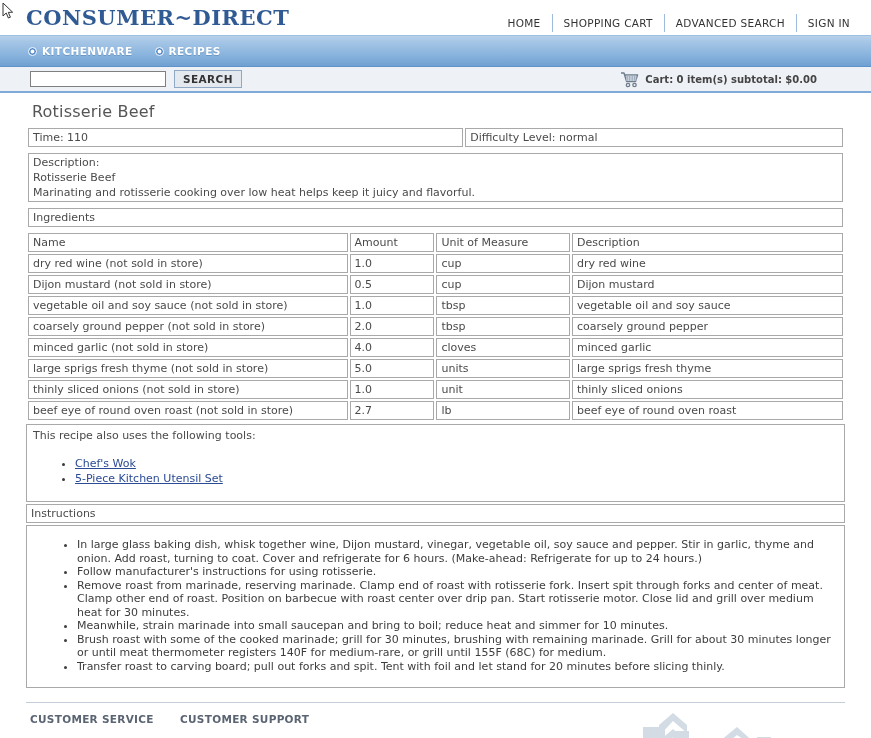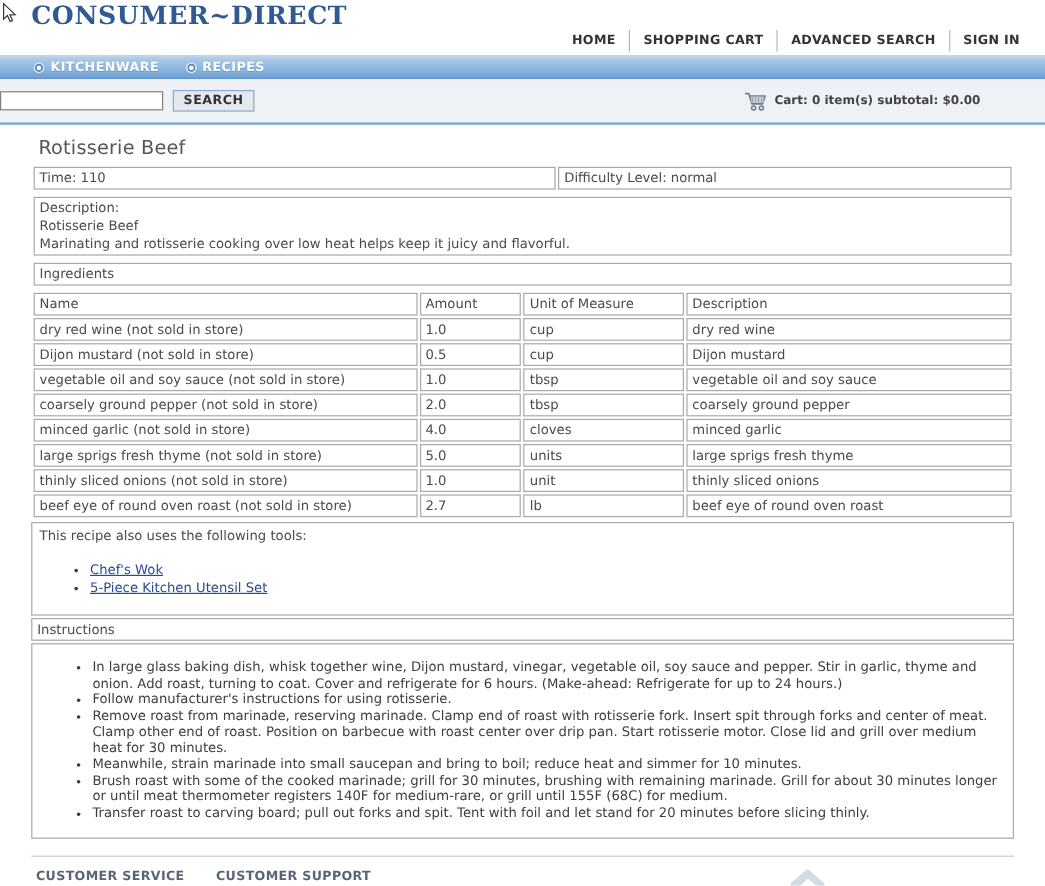--- a/index.html
+++ b/index.html
@@ -13,23 +13,24 @@
     height: 738px;
     overflow: hidden;
     font-family: "DejaVu Sans", "Liberation Sans", sans-serif;
     font-size: 11px;
     color: #4a4a4a;
   }
 
   
   .masthead {
     position: relative;
-    height: 46px;
+    height: 35px;
     background: #ffffff;
     display: flex;
+    align-items: center;
   }
   .logo {
     margin-left: 26px;
     font-family: "DejaVu Serif", "Liberation Serif", serif;
     font-size: 21px;
     font-weight: bold;
     letter-spacing: 0.5px;
     color: #2f5a93;
     white-space: nowrap;
   }
@@ -39,21 +40,21 @@
     bottom: 3px;
     display: flex;
     align-items: stretch;
     height: 18px;
   }
   .topnav a {
     display: flex;
     align-items: center;
     padding: 0 11px;
     font-size: 10.5px;
-    font-weight: bold;
+    font-weight: normal;
     letter-spacing: 0.3px;
     color: #333333;
     text-decoration: none;
     border-left: 1px solid #9dbbdd;
     white-space: nowrap;
   }
   .topnav a:first-child { border-left: none; }
   .topnav a.last { padding-right: 13px; }
 
   
@@ -61,21 +62,21 @@
     position: absolute;
     left: 2px;
     top: 2px;
     width: 14px;
     height: 18px;
     pointer-events: none;
   }
 
   
   .navbar {
-    height: 20px;
+    height: 32px;
     background: linear-gradient(to bottom, #b9d1ea 0%, #a6c6e6 18%, #8bb5de 60%, #6fa0d2 100%);
     border-top: 1px solid #9cbfe2;
     border-bottom: 1px solid #5f93c8;
     display: flex;
     align-items: center;
     padding-left: 28px;
     box-sizing: border-box;
   }
   .navbar a {
     display: flex;
@@ -95,25 +96,26 @@
     border-radius: 50%;
     background: #ffffff;
     border: 1px solid #d9e7f5;
     box-shadow: inset 0 0 0 1.5px #4f86c6;
     margin-right: 5px;
     flex: none;
   }
 
   
   .searchbar {
-    height: 38px;
+    height: 26px;
     background: #eef1f6;
     border-bottom: 2px solid #7fa9d6;
     display: flex;
     align-items: center;
+    padding-left: 30px;
     box-sizing: border-box;
     position: relative;
   }
   .search-input {
     width: 136px;
     height: 16px;
     font-family: "DejaVu Sans", "Liberation Sans", sans-serif;
     font-size: 11px;
     color: #333;
     border: 1px solid #7f7f7f;

